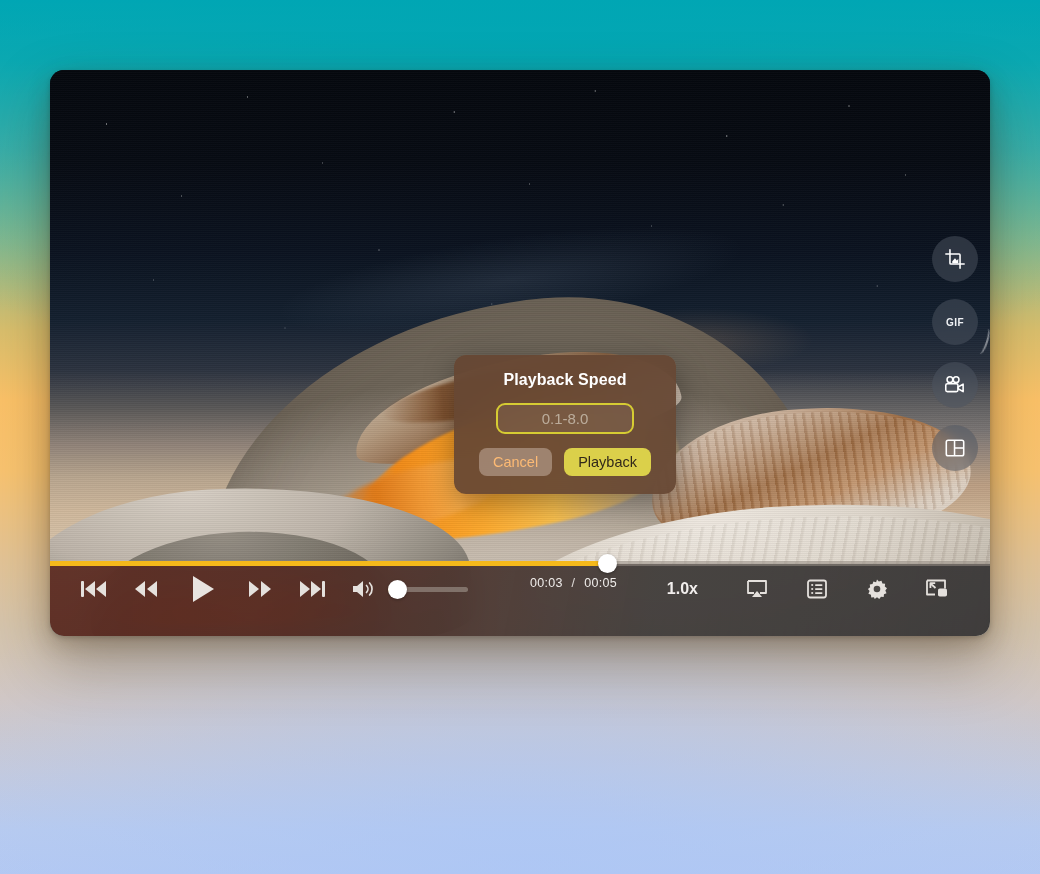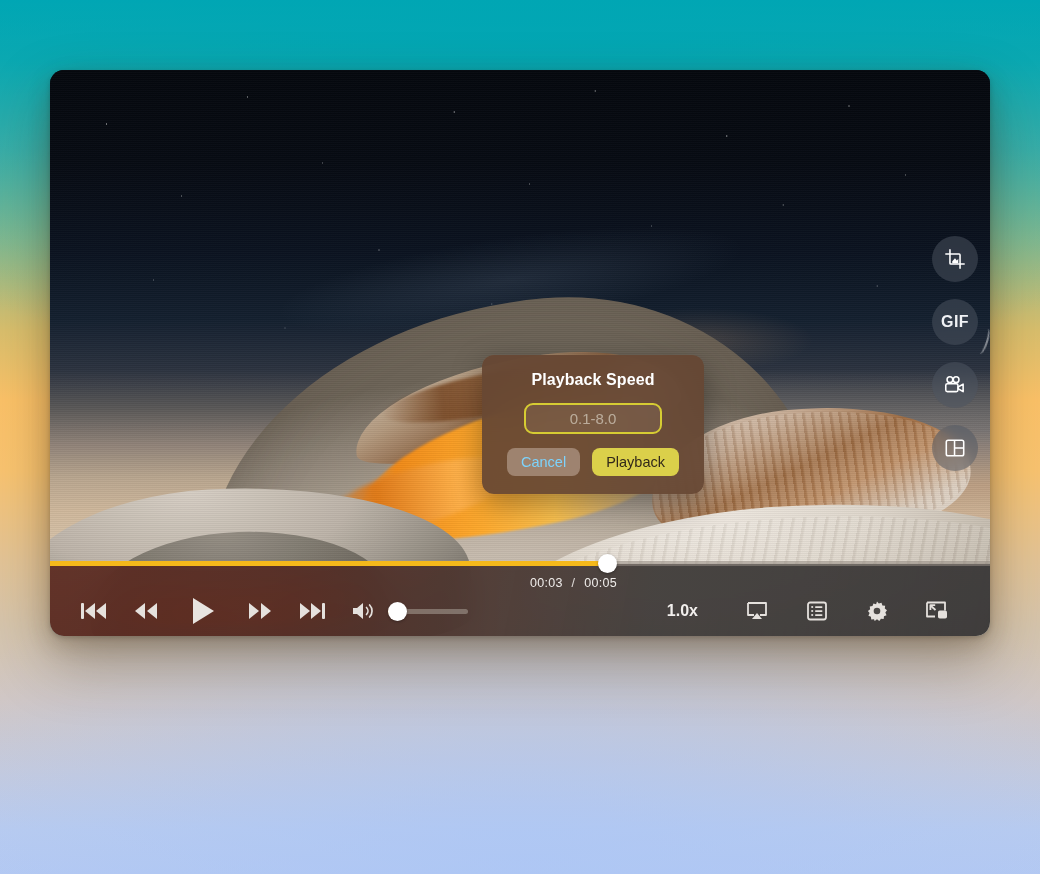--- a/index.html
+++ b/index.html
@@ -322,21 +322,21 @@
     backdrop-filter: blur(6px);
     display: flex;
     align-items: center;
     justify-content: center;
     cursor: pointer;
     border: none;
   }
   .rail-btn svg { display: block; }
   .rail-label {
     color: #f0f2f5;
-    font-size: 16px;
+    font-size: 10px;
     font-weight: 600;
     letter-spacing: .4px;
   }
 
   
   .edge-slash {
     position: absolute;
     right: 2px; top: 258px;
     width: 10px; height: 26px;
     border-right: 2px solid rgba(255,255,255,.45);
@@ -353,21 +353,21 @@
     height: 72px;
     z-index: 8;
     background: linear-gradient(100deg,
         rgba(92,42,32,0.93) 0%,
         rgba(84,44,36,0.93) 26%,
         rgba(74,54,48,0.93) 46%,
         rgba(62,58,56,0.94) 64%,
         rgba(56,54,54,0.94) 100%);
     backdrop-filter: blur(16px);
     display: flex;
-    align-items: flex-end;
+    align-items: flex-start;
   }
   
   #progress-track {
     position: absolute;
     left: 0; right: 0; top: -3px;
     height: 5px;
     background: rgba(150,140,132,0.55);
     cursor: pointer;
   }
   #progress-fill {
@@ -472,21 +472,21 @@
     padding: 4px 10px;
     margin-right: 14px;
     cursor: pointer;
     white-space: nowrap;
   }
   .ctl-right .ctl-btn { width: 50px; }
 
   
   #speed-dialog {
     position: absolute;
-    left: 432px;
+    left: 404px;
     top: 285px;
     width: 222px;
     padding: 16px 18px 18px;
     border-radius: 12px;
     background: rgba(101,70,51,0.93);
     backdrop-filter: blur(22px);
     box-shadow: 0 10px 30px rgba(0,0,0,.35);
     z-index: 9;
     text-align: center;
   }
@@ -523,21 +523,21 @@
     border-radius: 8px;
     height: 28px;
     padding: 0 14px;
     font-family: "Liberation Sans", sans-serif;
     font-size: 14.5px;
     cursor: pointer;
     white-space: nowrap;
   }
   #cancel-button {
     background: rgba(196,174,160,0.55);
-    color: #7dd3fc;
+    color: #fdba74;
   }
   #confirm-button {
     background: #dbd04a;
     color: #32291a;
   }
 </style>
 </head>
 <body>
 
 <div id="desktop"></div>

